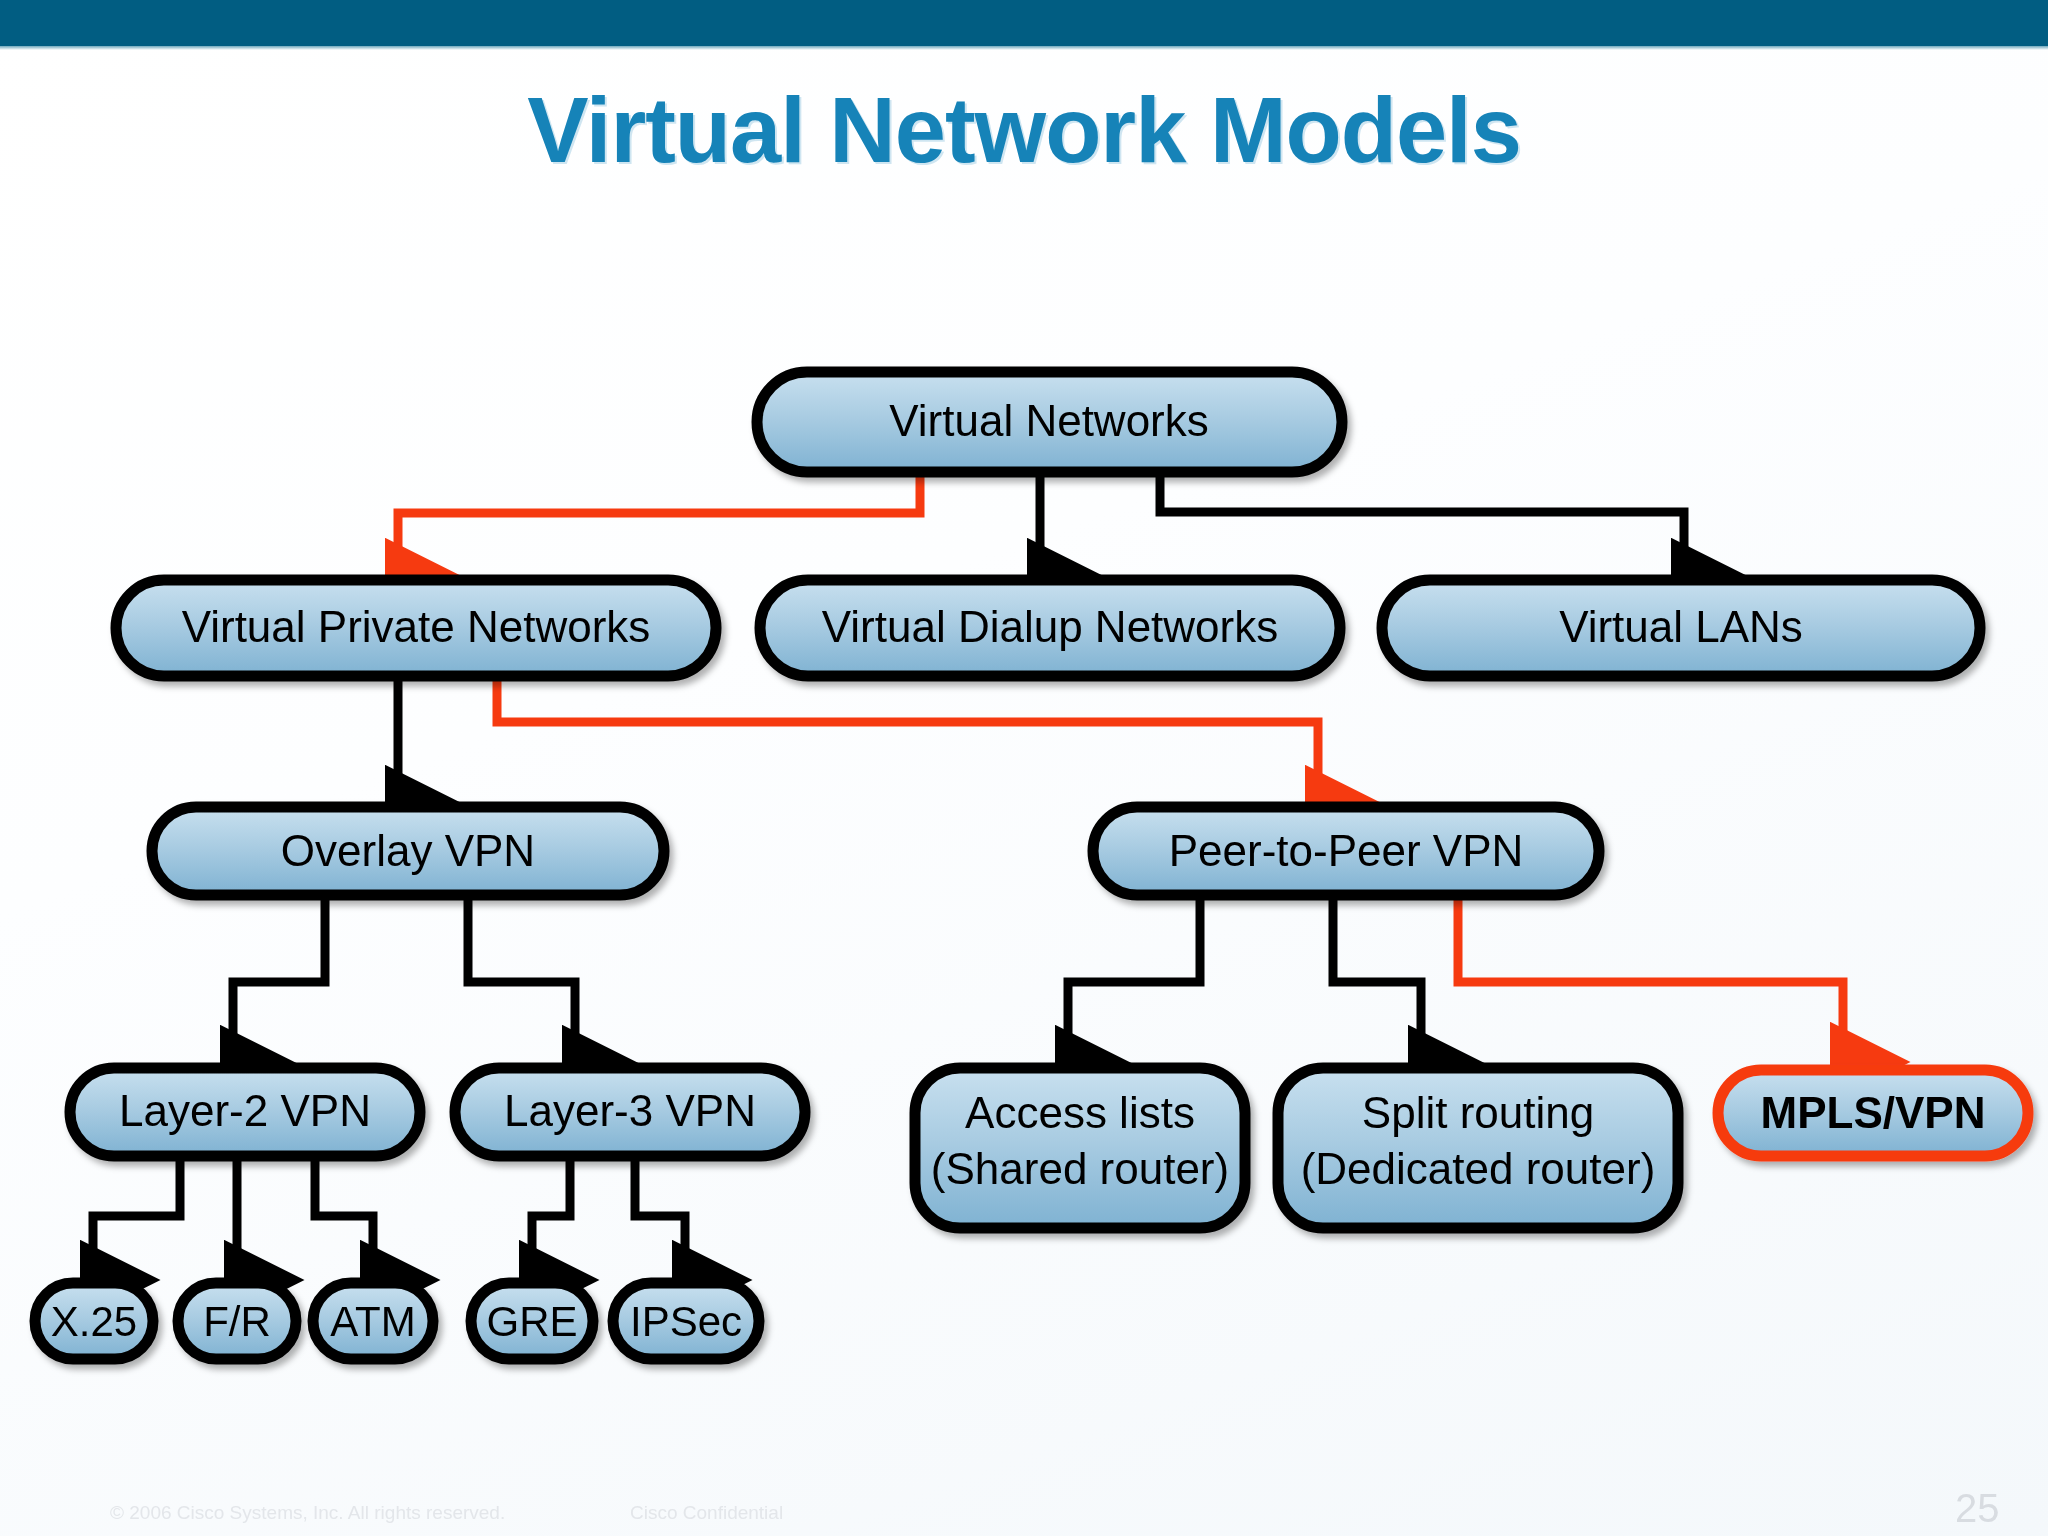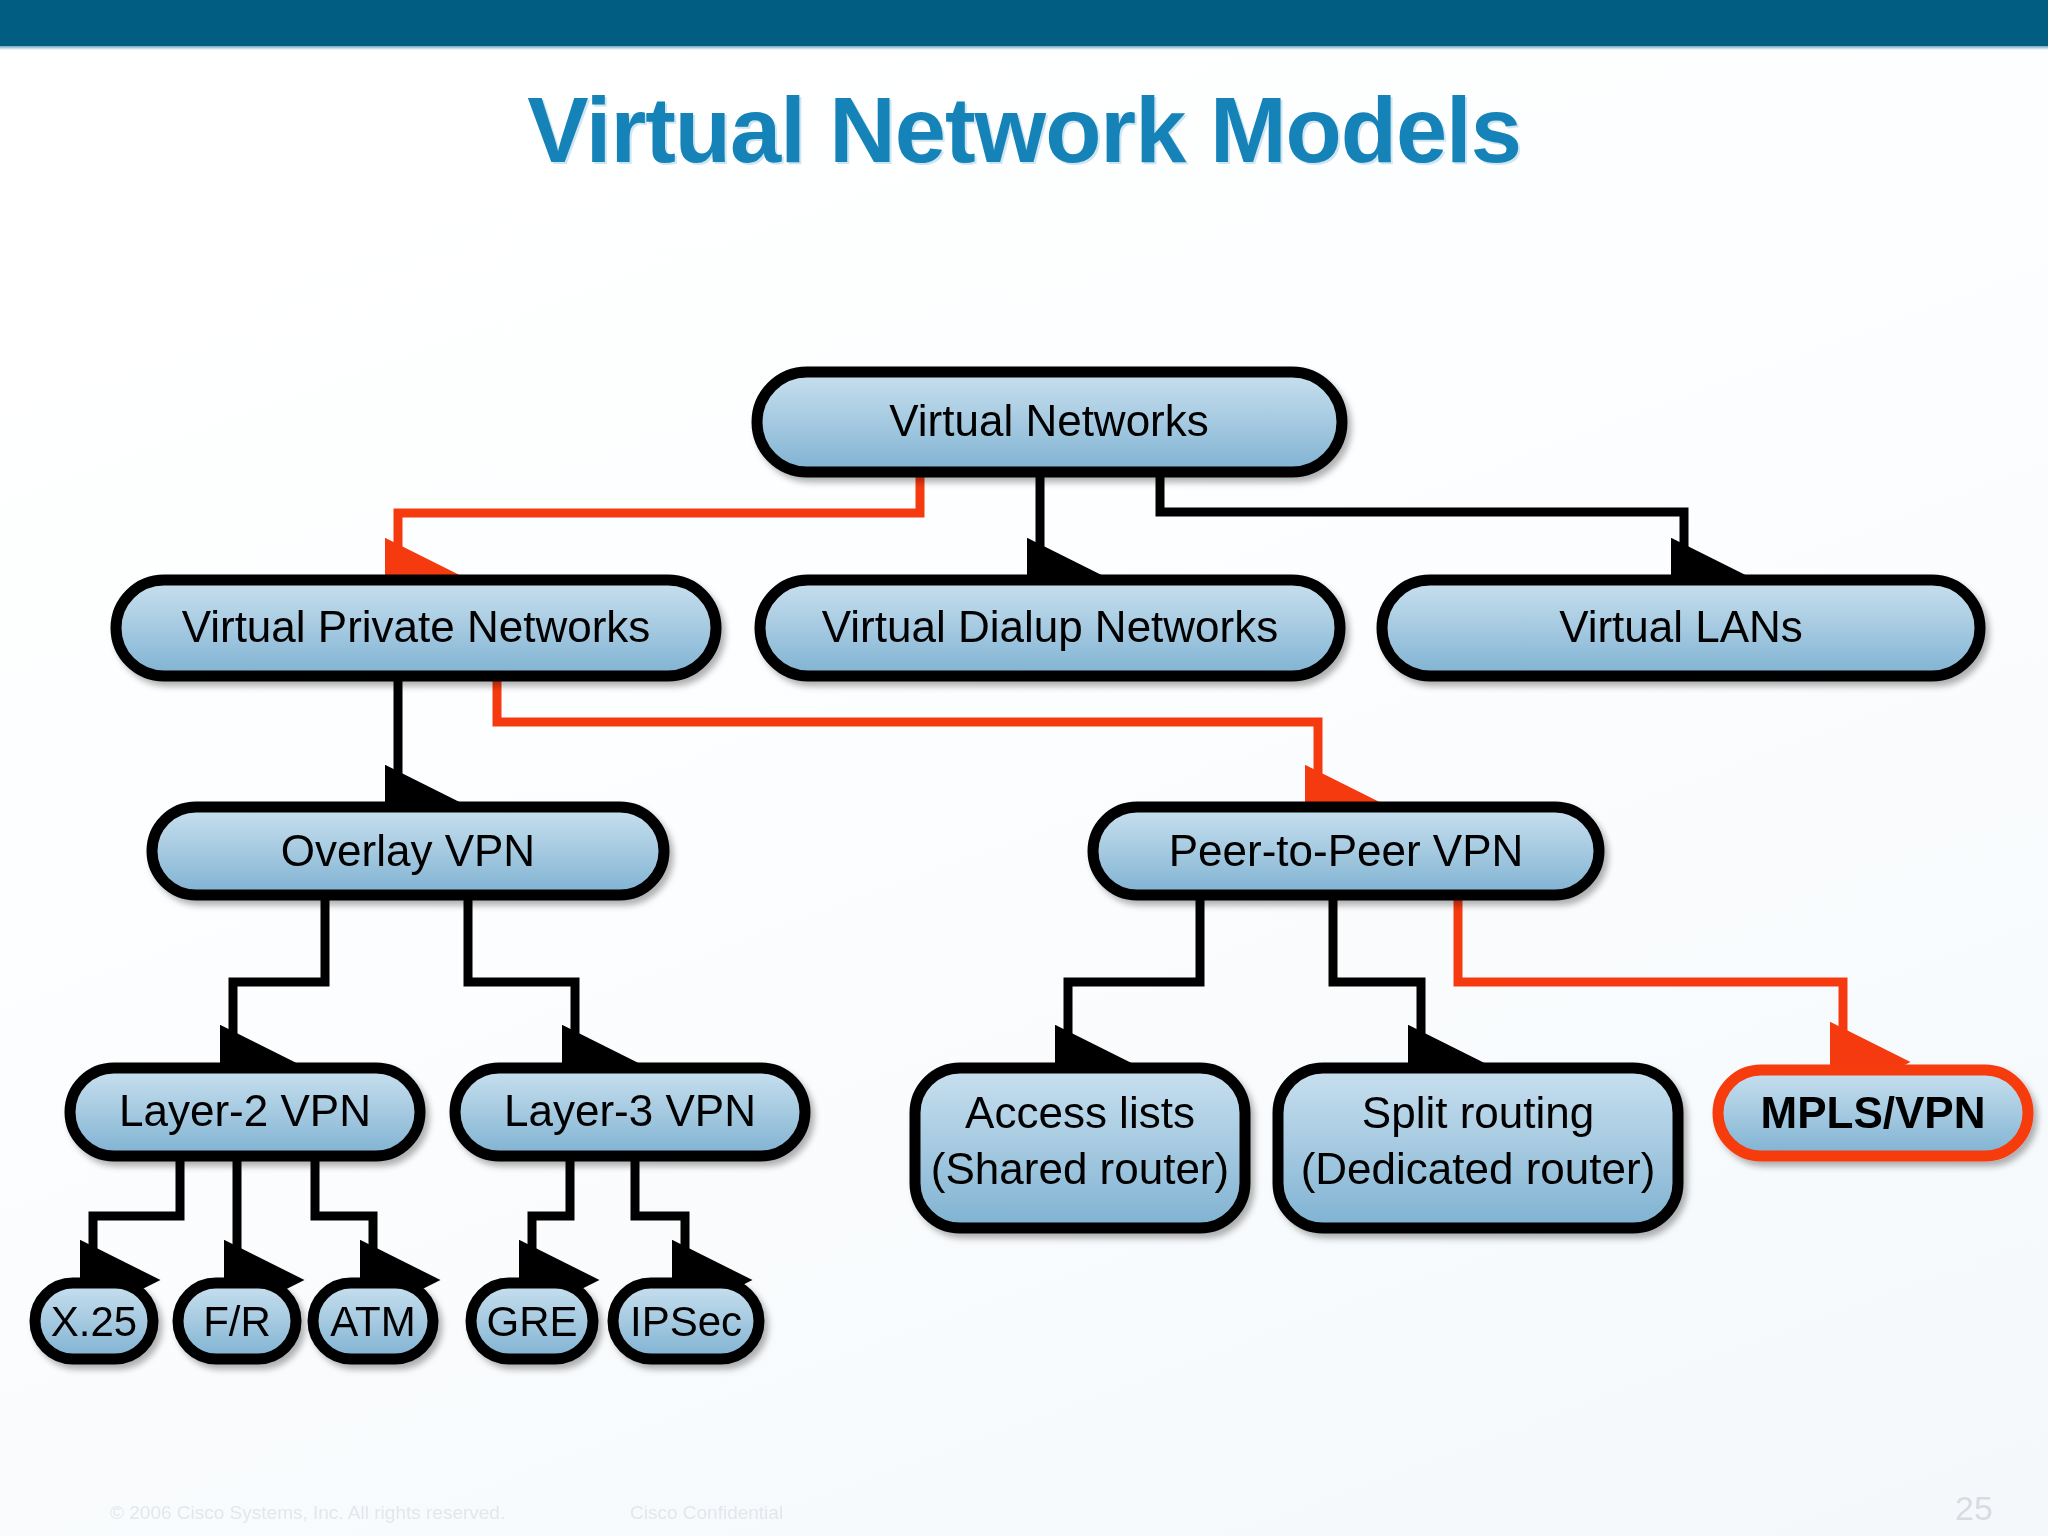--- a/index.html
+++ b/index.html
@@ -38,21 +38,21 @@
     font-size:19px;color:#e3e6ea;white-space:nowrap;
   }
   .footer-mid{
     position:absolute;left:630px;top:1513px;
     transform:translateY(-50%);
     font-size:19px;color:#e3e6ea;white-space:nowrap;
   }
   .footer-page{
     position:absolute;left:1955px;top:1508px;
     transform:translateY(-50%);
-    font-size:34px;color:#d8dce1;
+    font-size:40px;color:#d8dce1;
   }
   text{font-family:"Liberation Sans", sans-serif;}
 </style>
 </head>
 <body>
 
 <div id="slide">
 
   <div id="topbar"></div>
   <div id="topbar-edge"></div>

